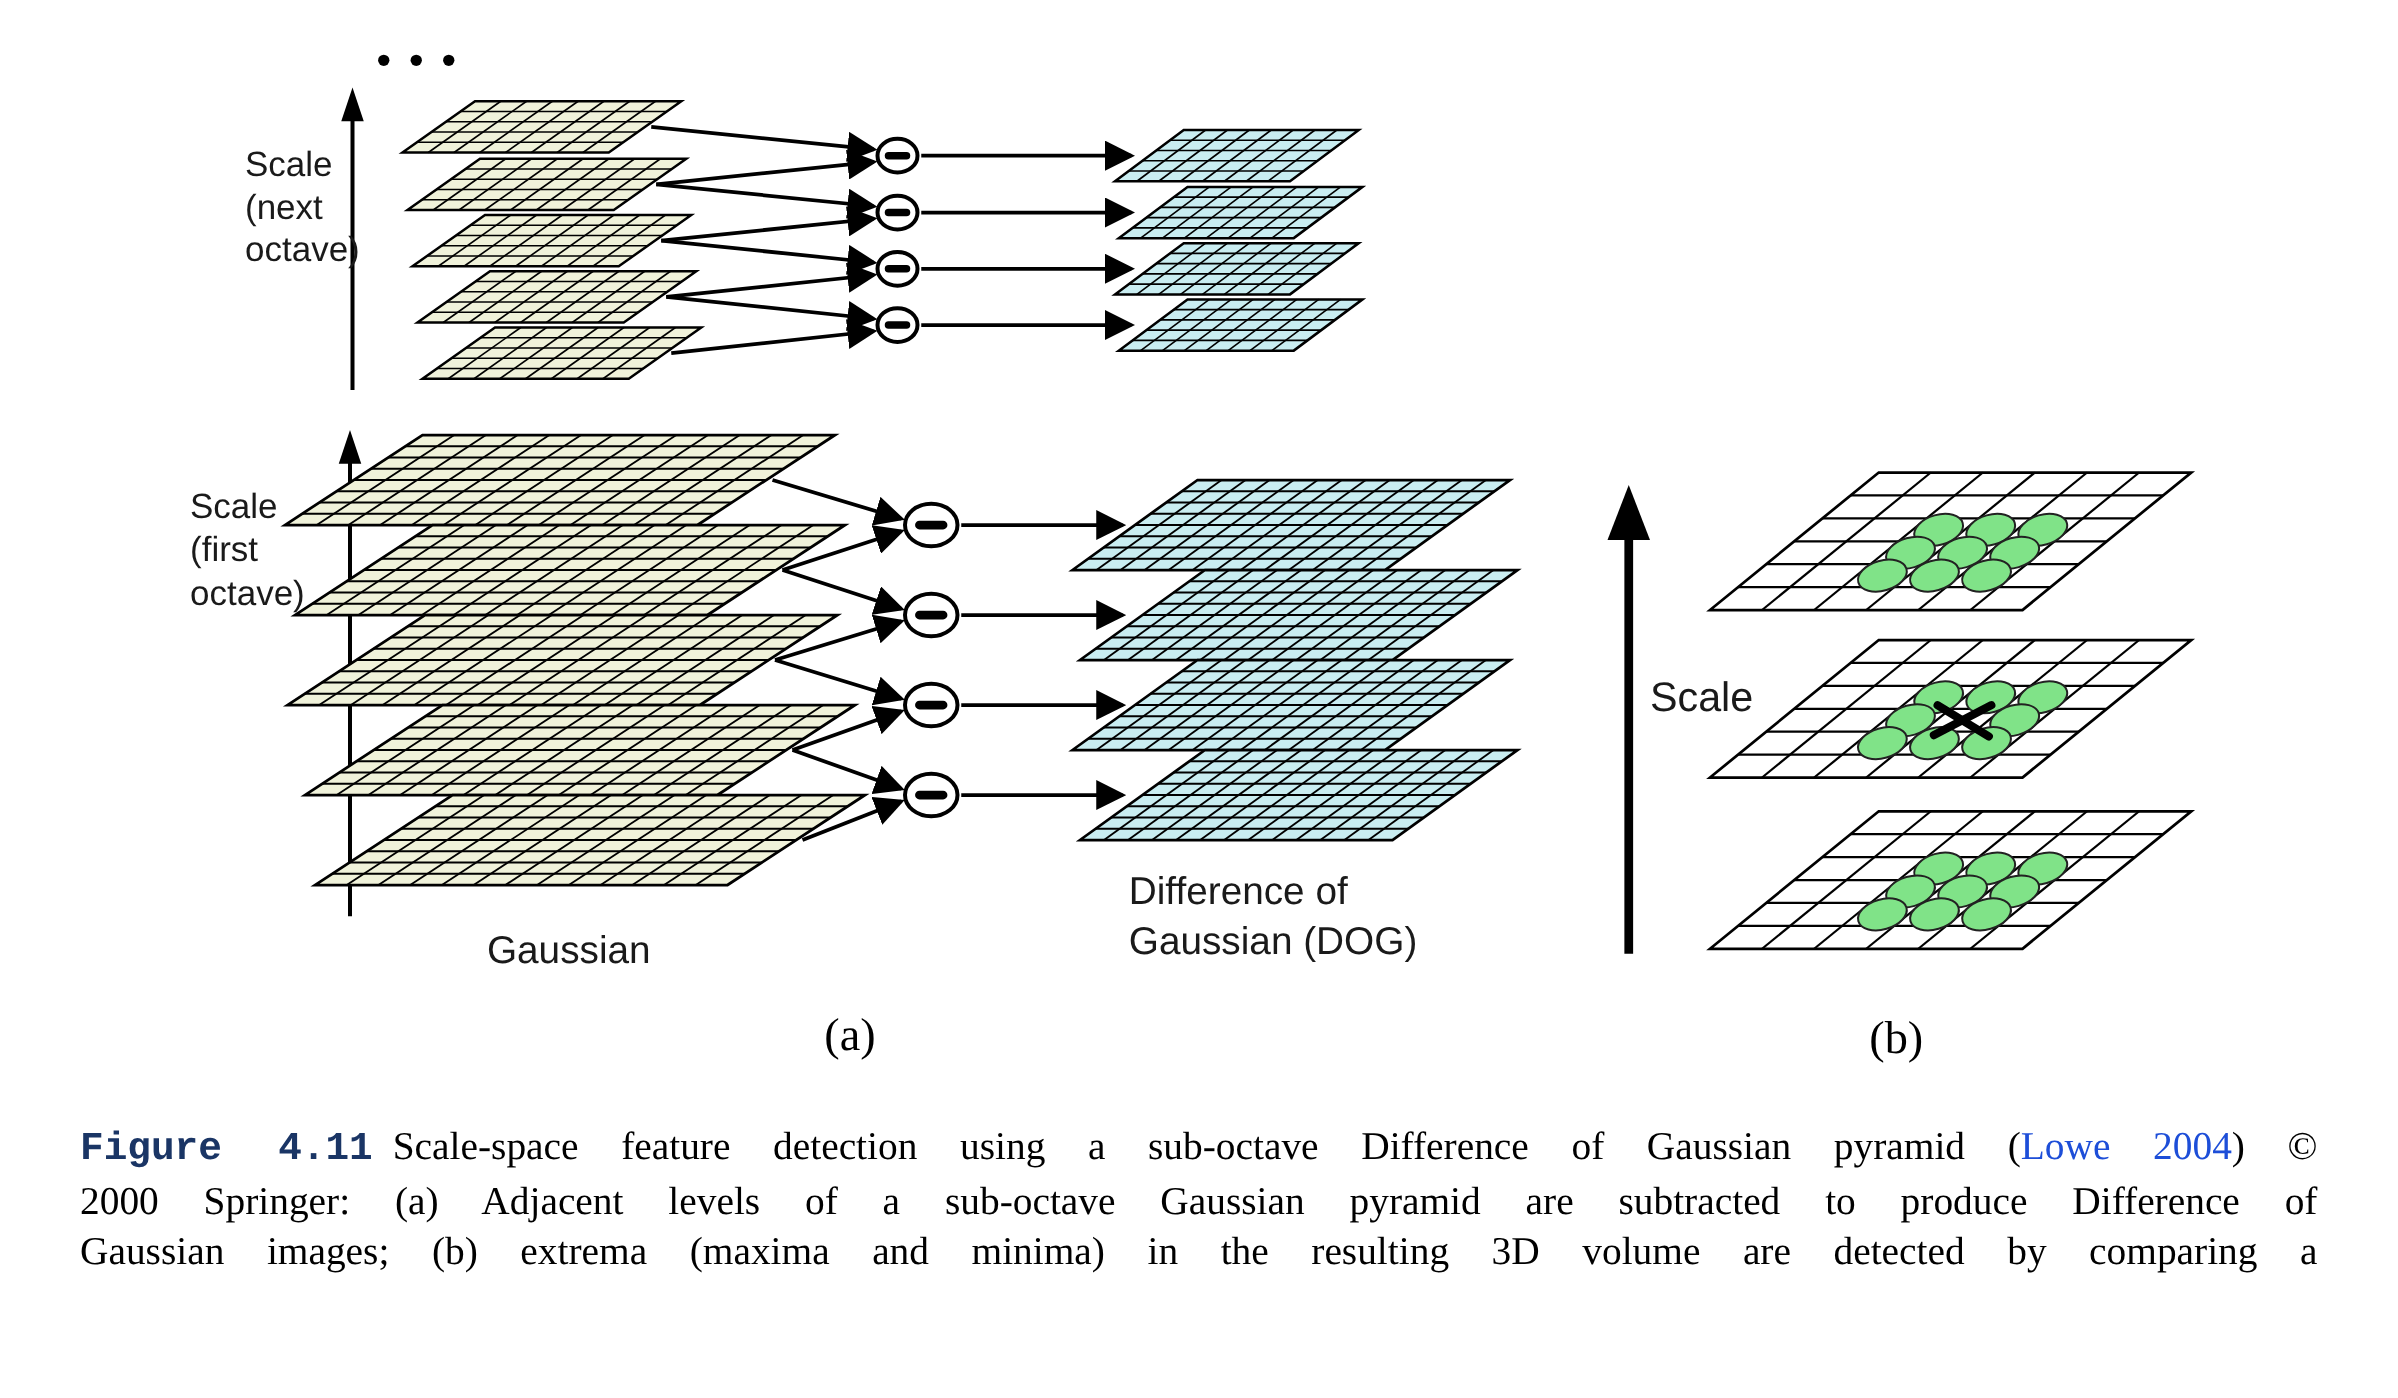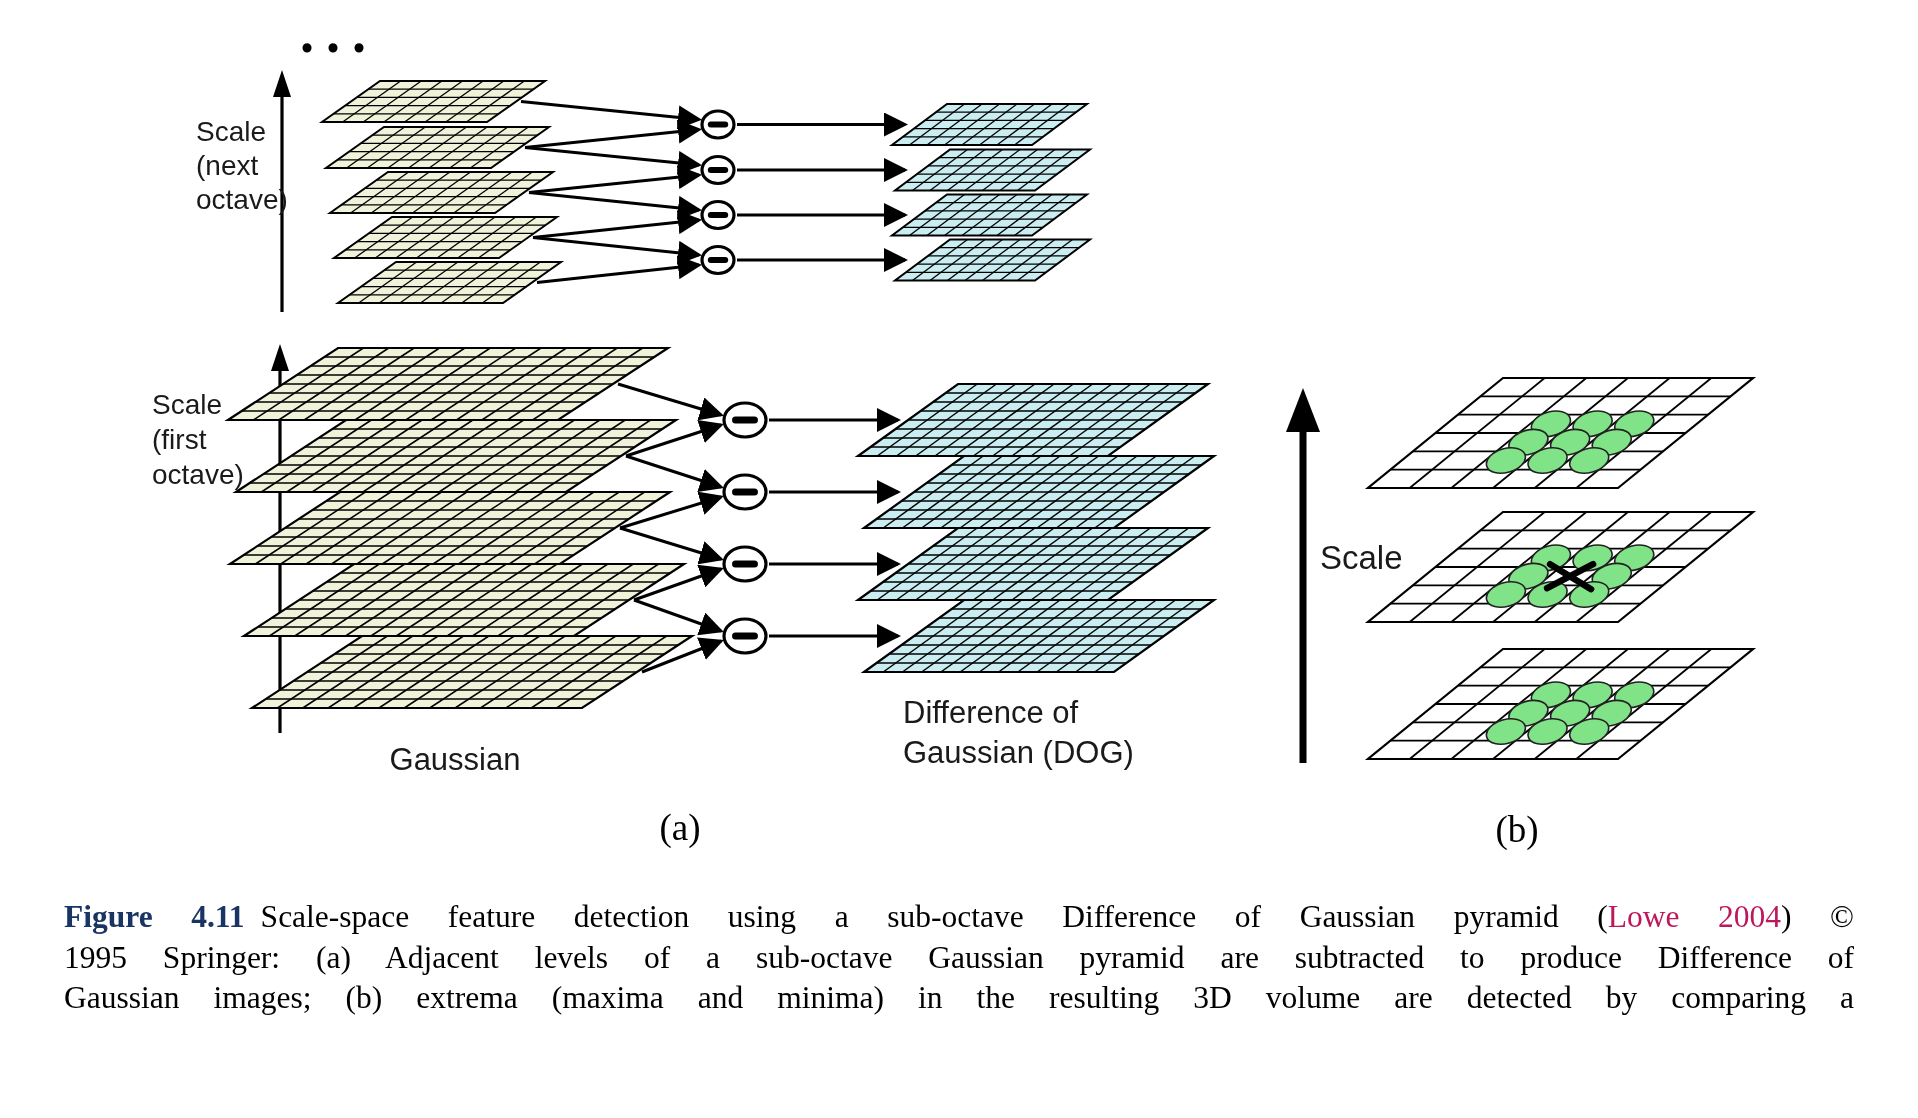--- a/index.html
+++ b/index.html
@@ -10,21 +10,21 @@
   .serif{font-family:"Liberation Serif",serif;}
   .axis-label{font-size:28px;fill:#1a1a1a;}
   .grid-label{font-size:31px;fill:#1a1a1a;}
   .panel-label{font-size:37px;fill:#000;}
   .b-scale{font-size:33px;fill:#1a1a1a;}
   .dots{font-size:56px;font-weight:bold;letter-spacing:12px;fill:#000;}
   .caption{position:absolute;left:64px;top:897px;width:1790px;
            font-size:31.5px;line-height:40.5px;color:#000;}
   .cap-line{width:100%;}
   .just{text-align:justify;text-align-last:justify;}
-  .cap-label{font-weight:bold;margin-right:16px;}
+  .cap-label{font-weight:bold;margin-right:16px;font-family:Liberation Mono, monospace;}
 </style>
 </head>
 <body>
 
 <svg id="diagram" width="1918" height="880" viewBox="0 0 1918 880">
   <defs>
     <marker id="ah" markerWidth="8" markerHeight="8" refX="7" refY="4" orient="auto">
       <path d="M0,0 L8,4 L0,8 Z" fill="#000"></path>
     </marker>
   </defs>
@@ -501,16 +501,16 @@
   <text class="sans grid-label" x="903" y="723">Difference of</text>
   <text class="sans grid-label" x="903" y="763">Gaussian (DOG)</text>
 
   <text class="serif panel-label" x="680" y="840" text-anchor="middle">(a)</text>
   <text class="serif panel-label" x="1517" y="842" text-anchor="middle">(b)</text>
 
   <text class="sans b-scale" x="1320" y="569">Scale</text>
 </svg>
 
 <div class="caption">
-  <div class="cap-line just"><span class="cap-label" style="color: rgb(26, 53, 101);">Figure 4.11</span><span>Scale-space feature detection using a sub-octave Difference of Gaussian pyramid (</span><span class="cite" style="color: #be185d; margin-top: 19px;">Lowe 2004</span><span>) ©</span></div>
-  <div class="cap-line just">1995 Springer: (a) Adjacent levels of a sub-octave Gaussian pyramid are subtracted to produce Difference of</div>
+  <div class="cap-line just"><span class="cap-label" style="color: rgb(26, 53, 101);">Figure 4.11</span><span>Scale-space feature detection using a sub-octave Difference of Gaussian pyramid (</span><span class="cite" style="color: #1d4ed8; margin-top: 19px;">Lowe 2004</span><span>) ©</span></div>
+  <div class="cap-line just">2000 Springer: (a) Adjacent levels of a sub-octave Gaussian pyramid are subtracted to produce Difference of</div>
   <div class="cap-line just">Gaussian images; (b) extrema (maxima and minima) in the resulting 3D volume are detected by comparing a</div>
 </div>
 
 </body></html>

